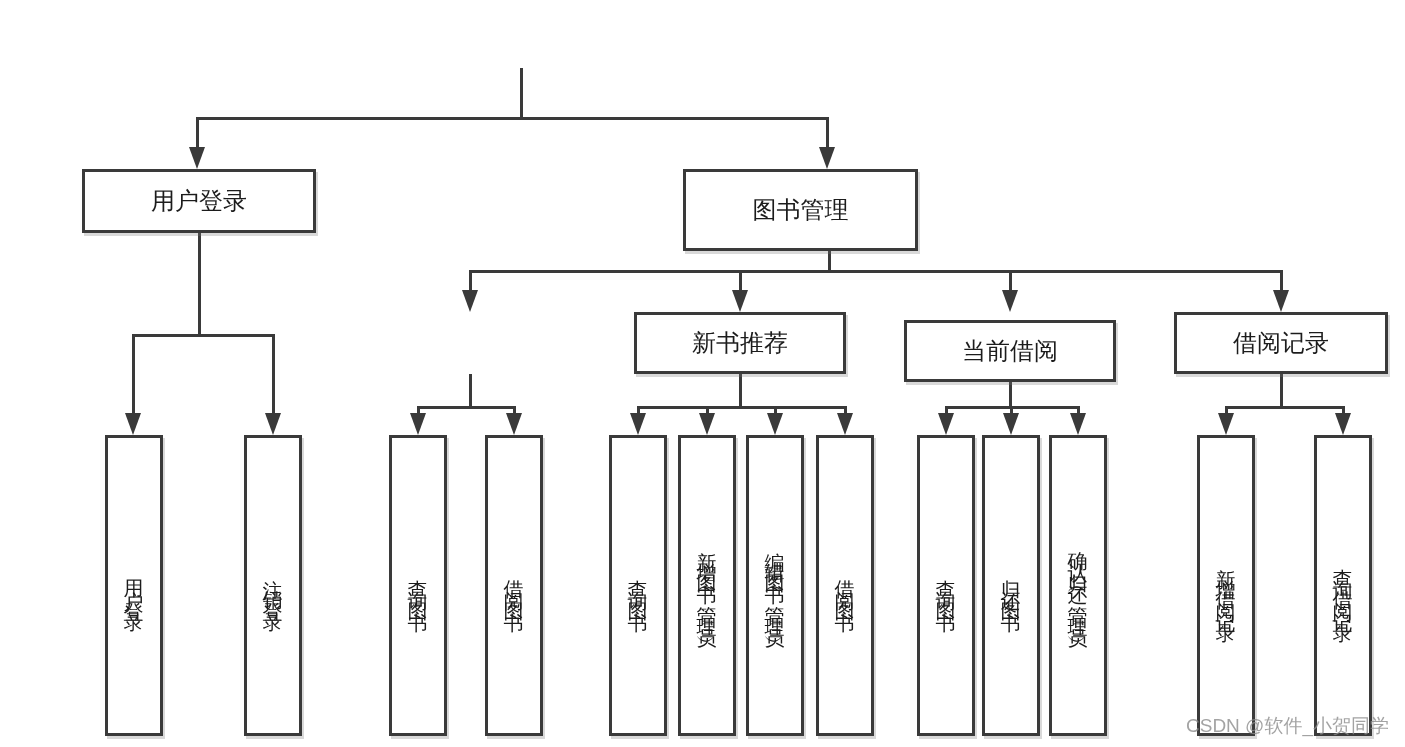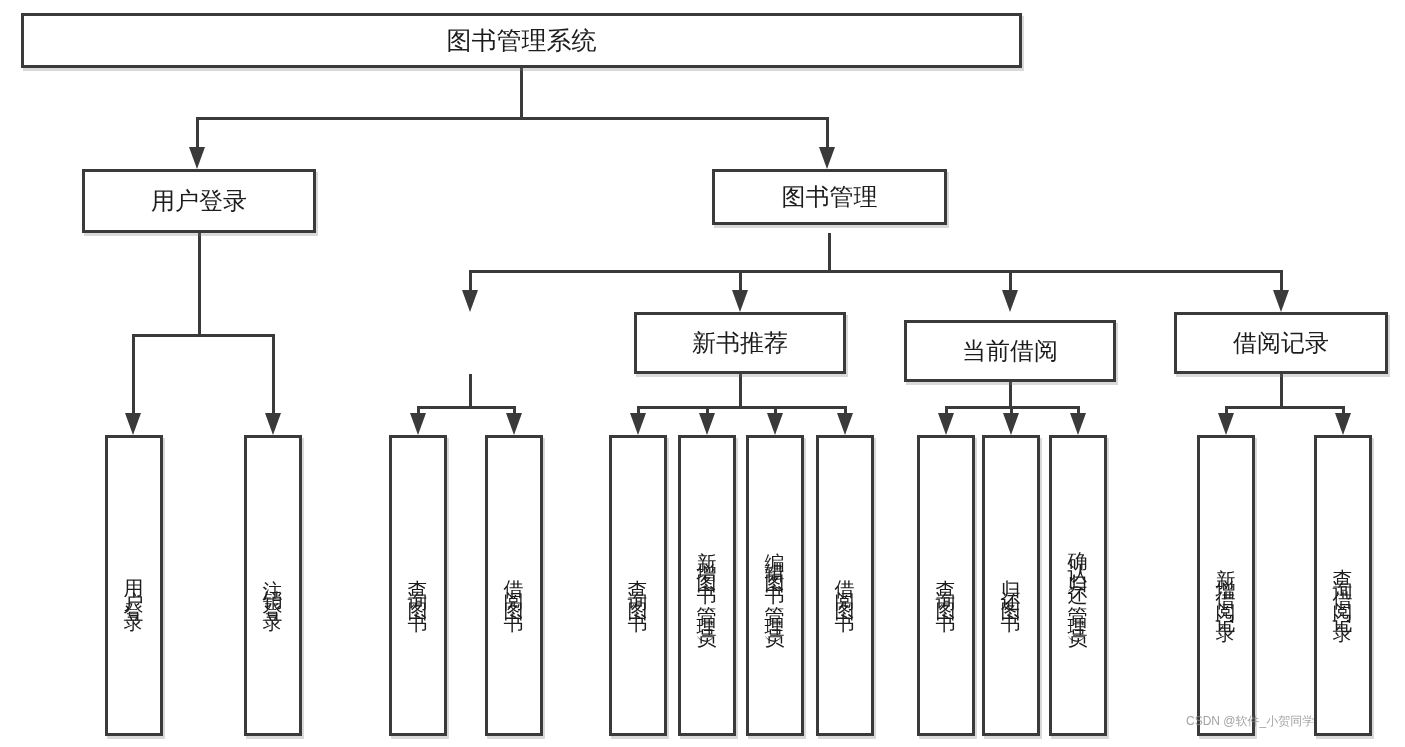--- a/index.html
+++ b/index.html
@@ -13,31 +13,31 @@
   .arrow{position:absolute;width:0;height:0;
     border-left:8px solid transparent;border-right:8px solid transparent;
     border-top:22px solid #3a3a3a;}
   
   .node{position:absolute;box-sizing:border-box;border:3px solid #3a3a3a;background:#fff;
     display:flex;align-items:center;justify-content:center;
     box-shadow:2px 3px 0 rgba(120,120,120,0.28);}
   .root-node{left:21px;top:13px;width:1001px;height:55px;font-size:25px;}
   .hnode{font-size:24px;}
   #n-login{left:82px;top:169px;width:234px;height:64px;}
-  #n-mgmt{left:712px;top:169px;width:235px;height:56px;}
+  #n-mgmt{left:683px;top:169px;width:235px;height:82px;}
   #n-newbook{left:364px;top:312px;width:212px;height:62px;}
   #n-borrow{left:634px;top:312px;width:212px;height:62px;}
   #n-current{left:904px;top:320px;width:212px;height:62px;}
   #n-records{left:1174px;top:312px;width:214px;height:62px;}
   .leaf{top:435px;width:58px;height:301px;
     writing-mode:vertical-rl;text-orientation:mixed;
     font-size:20px;letter-spacing:11px;line-height:1;}
   
   .watermark{position:absolute;left:1186px;top:713px;z-index:10;
-    font-size:12px;color:rgba(140,140,140,0.8);white-space:nowrap;}
+    font-size:19px;color:rgba(140,140,140,0.8);white-space:nowrap;}
 </style>
 </head>
 <body>
 
 <div class="canvas">
 
   <div class="vline" style="left:520px;top:68px;height:52px"></div>
   <div class="hline" style="left:196px;top:117px;width:633px"></div>
   <div class="vline" style="left:196px;top:117px;height:33px"></div>
   <div class="arrow" style="left:189px;top:147px"></div>
@@ -89,23 +89,20 @@
   <div class="vline" style="left:1077px;top:406px;height:12px"></div>
   <div class="arrow" style="left:1070px;top:413px"></div>
 
   <div class="vline" style="left:1280px;top:374px;height:35px"></div>
   <div class="hline" style="left:1225px;top:406px;width:120px"></div>
   <div class="vline" style="left:1225px;top:406px;height:12px"></div>
   <div class="arrow" style="left:1218px;top:413px"></div>
   <div class="vline" style="left:1342px;top:406px;height:12px"></div>
   <div class="arrow" style="left:1335px;top:413px"></div>
 
-  <div class="node root-node">
-    <span>图书管理系统</span>
-  </div>
 
   <div class="node hnode" id="n-login">
     <span>用户登录</span>
   </div>
   <div class="node hnode" id="n-mgmt">
     <span>图书管理</span>
   </div>
 
   <div class="node hnode" id="n-borrow">
     <span>新书推荐</span>

